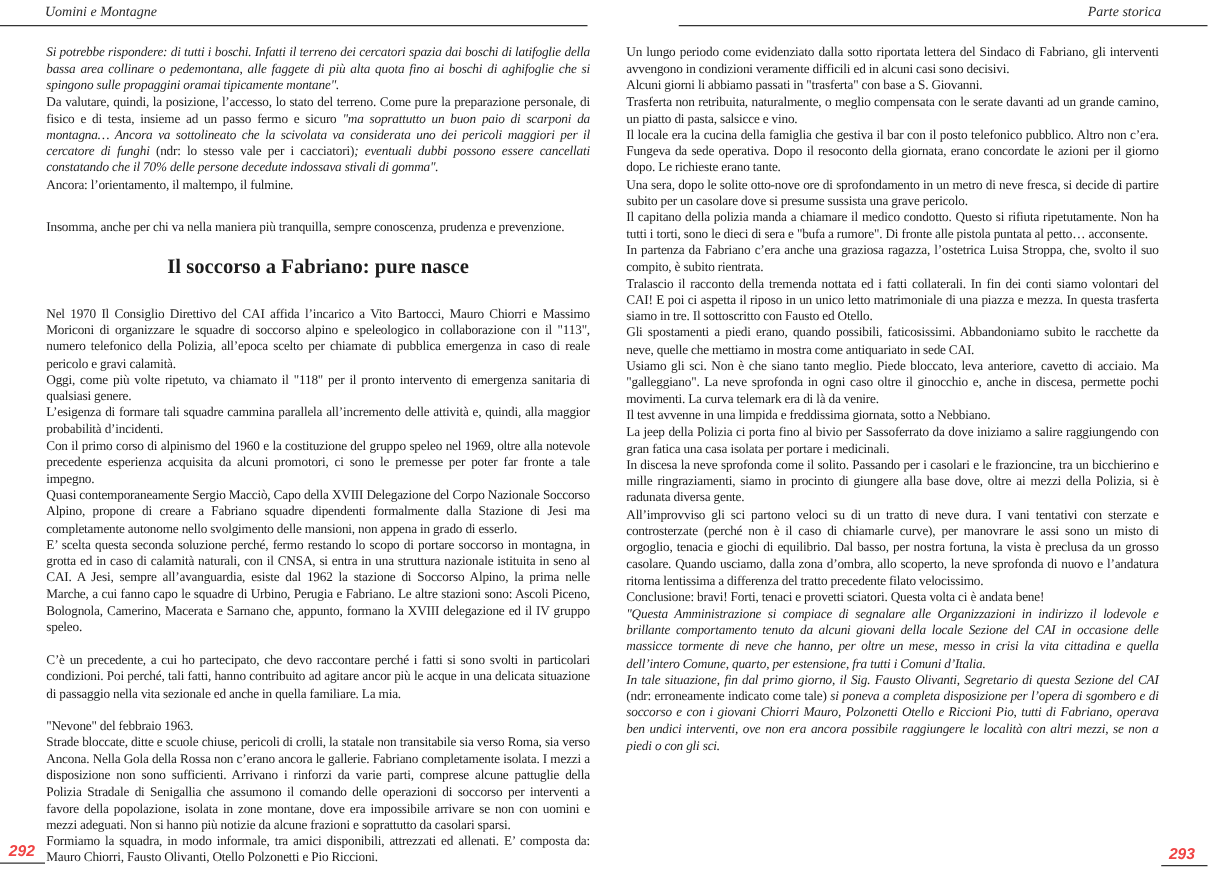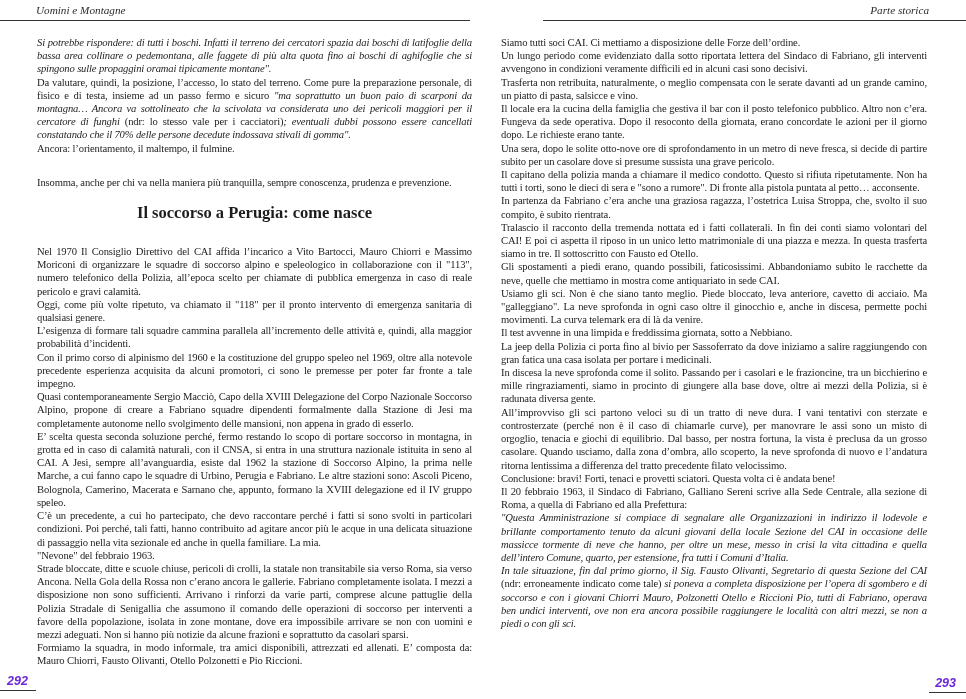--- a/index.html
+++ b/index.html
@@ -26,31 +26,31 @@
 
   .body-text {
     position: absolute; font-size: 10.6px; line-height: 13.2px;
     text-align: justify; letter-spacing: -0.15px;
   }
   .left .body-text { left: 37px; width: 435px; top: 36px; }
   .right .body-text { left: 15px; width: 426px; top: 36px; }
 
   .body-text p { margin: 0; }
   .body-text .gap { margin-top: 21px; }
-  .body-text .gap-lg { }
+  .body-text .gap-lg { margin-top: 13px; }
   .it { font-style: italic; }
 
   .section-title {
     font-weight: bold; font-size: 16.5px; line-height: 20px;
     text-align: center; margin: 14px 0 22px 0; letter-spacing: 0;
   }
 
   .page-number {
     position: absolute; font-family: "Liberation Sans", "DejaVu Sans", sans-serif;
-    font-weight: bold; font-style: italic; font-size: 12.5px; color: #6d28d9;
+    font-weight: bold; font-style: italic; font-size: 12.5px; color: #ef4444;
   }
   .left .page-number { left: 7px; top: 674px; }
   .right .page-number { right: 13px; top: 676px; }
   .num-rule { position: absolute; height: 1px; background: #333; }
   .left .num-rule { left: 0; top: 690px; width: 36px; }
   .right .num-rule { right: 0; top: 692px; width: 40px; }
 </style>
 </head>
 <body>
 
@@ -59,21 +59,21 @@
   <section class="page left">
     <div class="running-head">Uomini e Montagne</div>
     <div class="head-rule"></div>
 
     <div class="body-text">
       <p class="it">Si potrebbe rispondere: di tutti i boschi. Infatti il terreno dei cercatori spazia dai boschi di latifoglie della bassa area collinare o pedemontana, alle faggete di più alta quota fino ai boschi di aghifoglie che si spingono sulle propaggini oramai tipicamente montane".</p>
       <p><span>Da valutare, quindi, la posizione, l’accesso, lo stato del terreno. Come pure la preparazione personale, di fisico e di testa, insieme ad un passo fermo e sicuro </span><span class="it">"ma soprattutto un buon paio di scarponi da montagna… Ancora va sottolineato che la scivolata va considerata uno dei pericoli maggiori per il cercatore di funghi</span><span> (ndr: lo stesso vale per i cacciatori)</span><span class="it">; eventuali dubbi possono essere cancellati constatando che il 70% delle persone decedute indossava stivali di gomma".</span></p>
       <p>Ancora: l’orientamento, il maltempo, il fulmine.</p>
       <p class="gap">Insomma, anche per chi va nella maniera più tranquilla, sempre conoscenza, prudenza e prevenzione.</p>
 
-      <h2 class="section-title">Il soccorso a Perugia: come nasce</h2>
+      <h2 class="section-title">Il soccorso a Fabriano: pure nasce</h2>
 
       <p>Nel 1970 Il Consiglio Direttivo del CAI affida l’incarico a Vito Bartocci, Mauro Chiorri e Massimo Moriconi di organizzare le squadre di soccorso alpino e speleologico in collaborazione con il "113", numero telefonico della Polizia, all’epoca scelto per chiamate di pubblica emergenza in caso di reale pericolo e gravi calamità.</p>
       <p>Oggi, come più volte ripetuto, va chiamato il "118" per il pronto intervento di emergenza sanitaria di qualsiasi genere.</p>
       <p>L’esigenza di formare tali squadre cammina parallela all’incremento delle attività e, quindi, alla maggior probabilità d’incidenti.</p>
       <p>Con il primo corso di alpinismo del 1960 e la costituzione del gruppo speleo nel 1969, oltre alla notevole precedente esperienza acquisita da alcuni promotori, ci sono le premesse per poter far fronte a tale impegno.</p>
       <p>Quasi contemporaneamente Sergio Macciò, Capo della XVIII Delegazione del Corpo Nazionale Soccorso Alpino, propone di creare a Fabriano squadre dipendenti formalmente dalla Stazione di Jesi ma completamente autonome nello svolgimento delle mansioni, non appena in grado di esserlo.</p>
       <p>E’ scelta questa seconda soluzione perché, fermo restando lo scopo di portare soccorso in montagna, in grotta ed in caso di calamità naturali, con il CNSA, si entra in una struttura nazionale istituita in seno al CAI. A Jesi, sempre all’avanguardia, esiste dal 1962 la stazione di Soccorso Alpino, la prima nelle Marche, a cui fanno capo le squadre di Urbino, Perugia e Fabriano. Le altre stazioni sono: Ascoli Piceno, Bolognola, Camerino, Macerata e Sarnano che, appunto, formano la XVIII delegazione ed il IV gruppo speleo.</p>
       <p class="gap-lg">C’è un precedente, a cui ho partecipato, che devo raccontare perché i fatti si sono svolti in particolari condizioni. Poi perché, tali fatti, hanno contribuito ad agitare ancor più le acque in una delicata situazione di passaggio nella vita sezionale ed anche in quella familiare. La mia.</p>
       <p class="gap-lg">"Nevone" del febbraio 1963.</p>
       <p>Strade bloccate, ditte e scuole chiuse, pericoli di crolli, la statale non transitabile sia verso Roma, sia verso Ancona. Nella Gola della Rossa non c’erano ancora le gallerie. Fabriano completamente isolata. I mezzi a disposizione non sono sufficienti. Arrivano i rinforzi da varie parti, comprese alcune pattuglie della Polizia Stradale di Senigallia che assumono il comando delle operazioni di soccorso per interventi a favore della popolazione, isolata in zone montane, dove era impossibile arrivare se non con uomini e mezzi adeguati. Non si hanno più notizie da alcune frazioni e soprattutto da casolari sparsi.</p>
@@ -82,36 +82,35 @@
 
     <div class="page-number">292</div>
     <div class="num-rule"></div>
   </section>
 
   <section class="page right">
     <div class="running-head">Parte storica</div>
     <div class="head-rule"></div>
 
     <div class="body-text">
-      <p>Siamo tutti soci CAI. Ci mettiamo a disposizione delle Forze dell’ordine.</p>
       <p>Un lungo periodo come evidenziato dalla sotto riportata lettera del Sindaco di Fabriano, gli interventi avvengono in condizioni veramente difficili ed in alcuni casi sono decisivi.</p>
+      <p>Alcuni giorni li abbiamo passati in "trasferta" con base a S. Giovanni.</p>
       <p>Trasferta non retribuita, naturalmente, o meglio compensata con le serate davanti ad un grande camino, un piatto di pasta, salsicce e vino.</p>
       <p>Il locale era la cucina della famiglia che gestiva il bar con il posto telefonico pubblico. Altro non c’era. Fungeva da sede operativa. Dopo il resoconto della giornata, erano concordate le azioni per il giorno dopo. Le richieste erano tante.</p>
       <p>Una sera, dopo le solite otto-nove ore di sprofondamento in un metro di neve fresca, si decide di partire subito per un casolare dove si presume sussista una grave pericolo.</p>
-      <p>Il capitano della polizia manda a chiamare il medico condotto. Questo si rifiuta ripetutamente. Non ha tutti i torti, sono le dieci di sera e "sono a rumore". Di fronte alla pistola puntata al petto… acconsente.</p>
+      <p>Il capitano della polizia manda a chiamare il medico condotto. Questo si rifiuta ripetutamente. Non ha tutti i torti, sono le dieci di sera e "bufa a rumore". Di fronte alle pistola puntata al petto… acconsente.</p>
       <p>In partenza da Fabriano c’era anche una graziosa ragazza, l’ostetrica Luisa Stroppa, che, svolto il suo compito, è subito rientrata.</p>
       <p>Tralascio il racconto della tremenda nottata ed i fatti collaterali. In fin dei conti siamo volontari del CAI! E poi ci aspetta il riposo in un unico letto matrimoniale di una piazza e mezza. In questa trasferta siamo in tre. Il sottoscritto con Fausto ed Otello.</p>
       <p>Gli spostamenti a piedi erano, quando possibili, faticosissimi. Abbandoniamo subito le racchette da neve, quelle che mettiamo in mostra come antiquariato in sede CAI.</p>
       <p>Usiamo gli sci. Non è che siano tanto meglio. Piede bloccato, leva anteriore, cavetto di acciaio. Ma "galleggiano". La neve sprofonda in ogni caso oltre il ginocchio e, anche in discesa, permette pochi movimenti. La curva telemark era di là da venire.</p>
       <p>Il test avvenne in una limpida e freddissima giornata, sotto a Nebbiano.</p>
       <p>La jeep della Polizia ci porta fino al bivio per Sassoferrato da dove iniziamo a salire raggiungendo con gran fatica una casa isolata per portare i medicinali.</p>
       <p>In discesa la neve sprofonda come il solito. Passando per i casolari e le frazioncine, tra un bicchierino e mille ringraziamenti, siamo in procinto di giungere alla base dove, oltre ai mezzi della Polizia, si è radunata diversa gente.</p>
       <p>All’improvviso gli sci partono veloci su di un tratto di neve dura. I vani tentativi con sterzate e controsterzate (perché non è il caso di chiamarle curve), per manovrare le assi sono un misto di orgoglio, tenacia e giochi di equilibrio. Dal basso, per nostra fortuna, la vista è preclusa da un grosso casolare. Quando usciamo, dalla zona d’ombra, allo scoperto, la neve sprofonda di nuovo e l’andatura ritorna lentissima a differenza del tratto precedente filato velocissimo.</p>
       <p>Conclusione: bravi! Forti, tenaci e provetti sciatori. Questa volta ci è andata bene!</p>
-      <p class="gap-lg">Il 20 febbraio 1963, il Sindaco di Fabriano, Galliano Sereni scrive alla Sede Centrale, alla sezione di Roma, a quella di Fabriano ed alla Prefettura:</p>
 
       <p class="it">"Questa Amministrazione si compiace di segnalare alle Organizzazioni in indirizzo il lodevole e brillante comportamento tenuto da alcuni giovani della locale Sezione del CAI in occasione delle massicce tormente di neve che hanno, per oltre un mese, messo in crisi la vita cittadina e quella dell’intero Comune, quarto, per estensione, fra tutti i Comuni d’Italia.</p>
       <p><span class="it">In tale situazione, fin dal primo giorno, il Sig. Fausto Olivanti, Segretario di questa Sezione del CAI </span><span>(ndr: erroneamente indicato come tale)</span><span class="it"> si poneva a completa disposizione per l’opera di sgombero e di soccorso e con i giovani Chiorri Mauro, Polzonetti Otello e Riccioni Pio, tutti di Fabriano, operava ben undici interventi, ove non era ancora possibile raggiungere le località con altri mezzi, se non a piedi o con gli sci.</span></p>
     </div>
 
     <div class="page-number">293</div>
     <div class="num-rule"></div>
   </section>
 </div>
 

